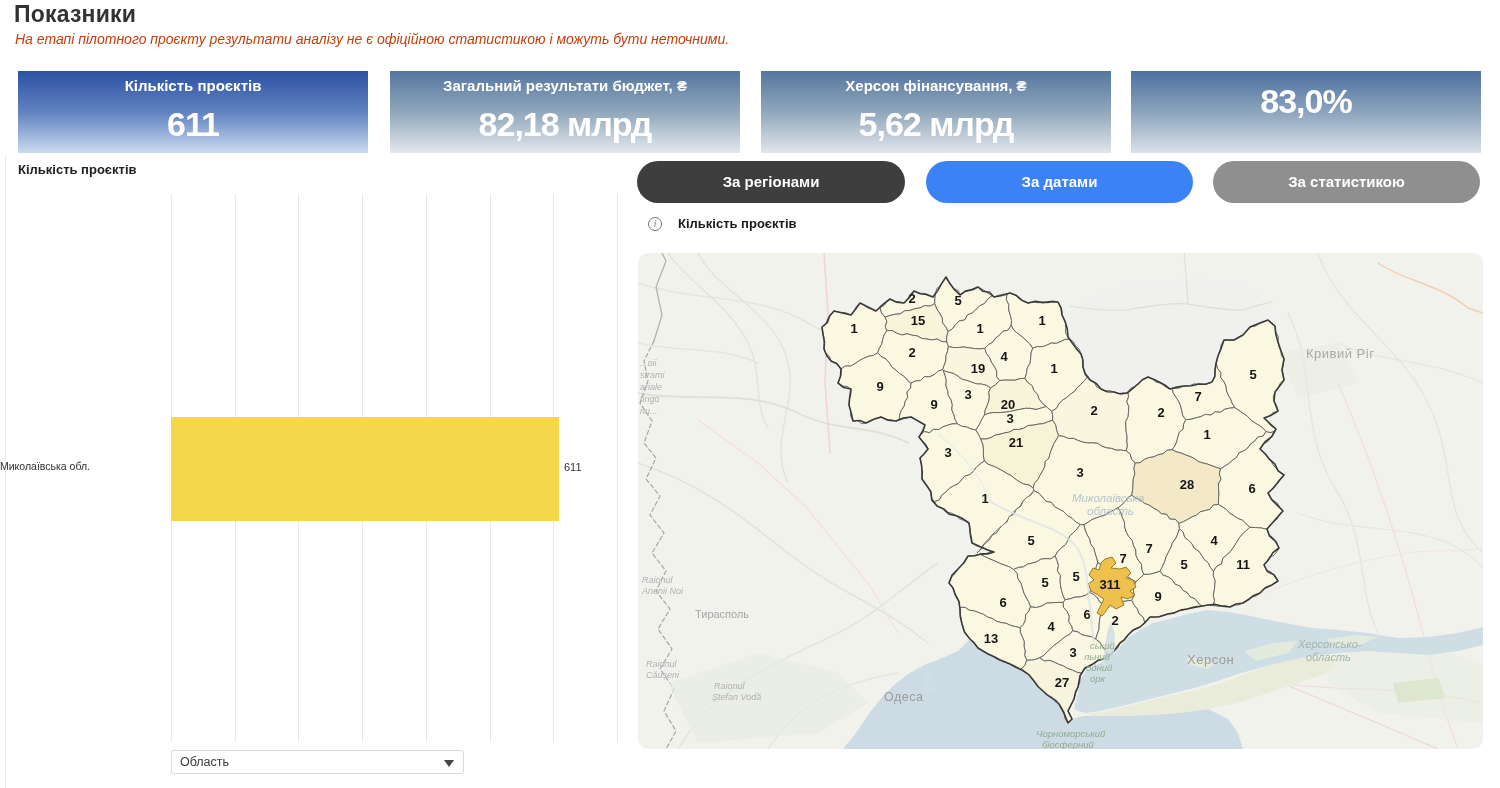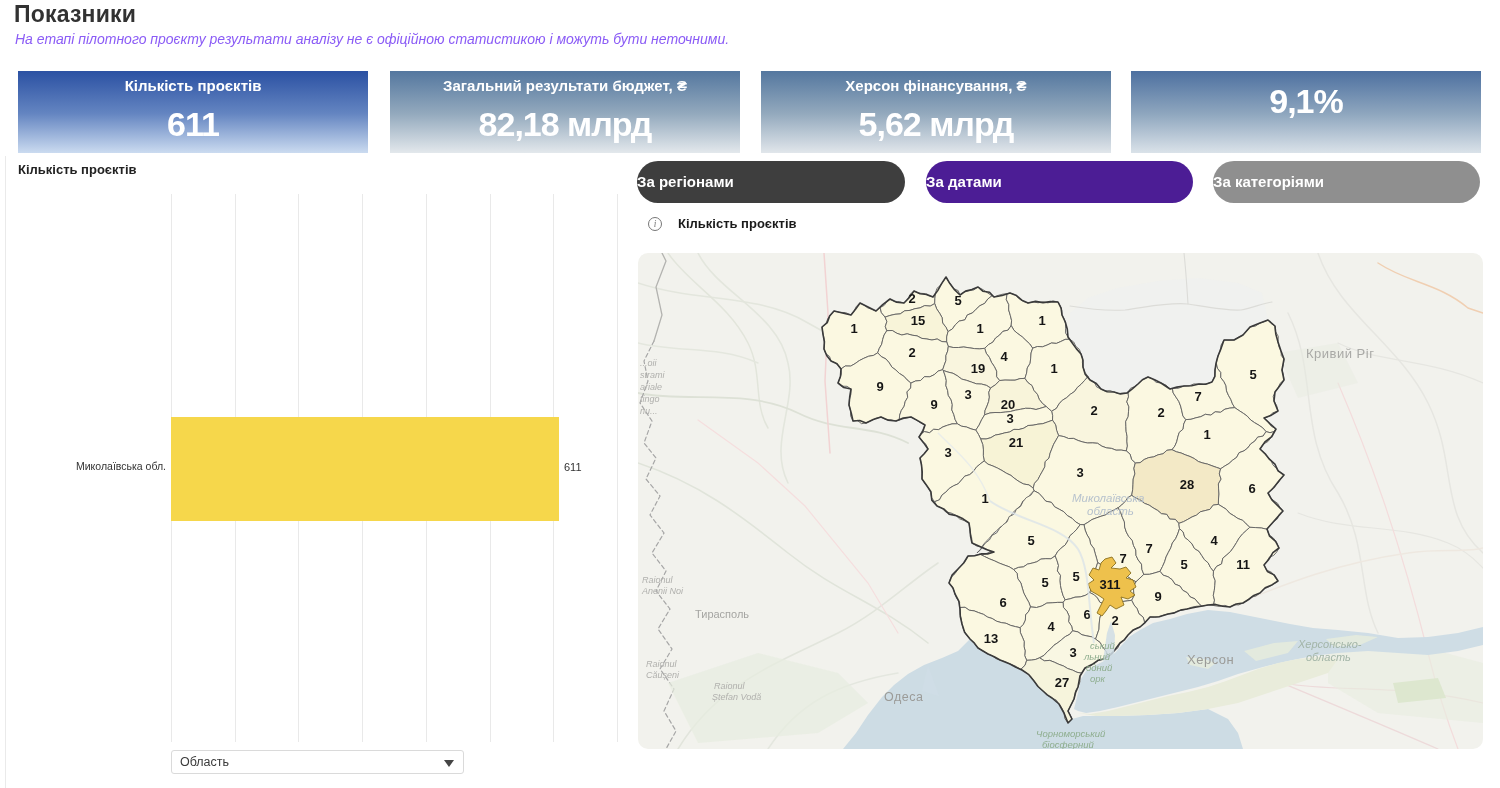--- a/index.html
+++ b/index.html
@@ -1,75 +1,75 @@
 <!DOCTYPE html>
 <html lang="uk"><head><meta charset="utf-8">
 <style>
 *{margin:0;padding:0;box-sizing:border-box}
 html,body{width:1500px;height:788px;background:#fff;font-family:"Liberation Sans",sans-serif;overflow:hidden}
 .abs{position:absolute}
 body{position:relative}
 .h1{left:14px;top:1px;font-size:23px;font-weight:bold;color:#323232;letter-spacing:.2px}
-.sub{left:15px;top:31px;font-size:14px;font-style:italic;color:#8b5cf6}
+.sub{left:15px;top:31px;font-size:14px;font-style:italic;color:#c2410c}
 .card{top:71px;width:350px;height:82px;text-align:center;color:#fff}
 .card .t{font-size:15px;font-weight:bold;margin-top:6px}
 .card .v{font-size:34px;font-weight:bold;margin-top:11px;letter-spacing:-1px}
 .c1{left:18px;background:linear-gradient(180deg,#2b51a3 0%,#6485c1 52%,#cbdbf0 100%)}
 .c2{left:390px;background:linear-gradient(180deg,#54779f 0%,#93a9bd 52%,#e3e8ec 100%)}
 .c3{left:761px;background:linear-gradient(180deg,#54779f 0%,#93a9bd 52%,#e1e6eb 100%)}
 .c4{left:1131px;background:linear-gradient(180deg,#4d70a0 0%,#8ea6be 52%,#dae2e9 100%)}
 .ctitle{left:18px;top:162px;font-size:13px;font-weight:bold;color:#222}
 .grid{top:194px;width:1px;height:548px;background:#e9e9e9}
 .bar{left:171px;top:417px;width:388px;height:104px;background:#f6d74b}
-.blab{left:0px;top:460px;width:166px;text-align:right;font-size:10.5px;color:#333}
+.blab{left:0px;top:460px;width:166px;font-size:10.5px;color:#333}
 .bval{left:564px;top:461px;font-size:11px;color:#333}
 .dd{left:171px;top:750px;width:293px;height:24px;border:1px solid #dadada;border-radius:3px;background:#fff;font-size:12.5px;color:#3a3a3a;line-height:22px;padding-left:8px}
 .dd .tri{position:absolute;right:9px;top:9px;width:0;height:0;border-left:5.5px solid transparent;border-right:5.5px solid transparent;border-top:7px solid #454545}
-.btn{top:161px;height:42px;border-radius:21px;color:#fff;font-size:15px;font-weight:bold;text-align:left;line-height:42px}
+.btn{top:161px;height:42px;border-radius:21px;color:#fff;font-size:15px;font-weight:bold;text-align:center;line-height:42px}
 .b1{left:637px;width:268px;background:#3e3e3e}
-.b2{left:926px;width:267px;background:#4c1d95}
+.b2{left:926px;width:267px;background:#3b82f6}
 .b3{left:1213px;width:267px;background:#8f8f8f}
 .info{left:648px;top:217px;width:14px;height:14px;border:1.2px solid #777;border-radius:50%;color:#777;font-size:9.5px;text-align:center;line-height:13px;font-style:italic;font-family:"Liberation Serif",serif}
 .ilab{left:678px;top:216px;font-size:13px;font-weight:bold;color:#1a1a1a}
 </style></head>
 <body>
 <div class="abs h1">Показники</div>
 <div class="abs sub">На етапі пілотного проєкту результати аналізу не є офіційною статистикою і можуть бути неточними.</div>
 <div class="abs card c1">
     <div class="t">Кількість проєктів</div>
     <div class="v">611</div>
   </div>
 <div class="abs card c2">
     <div class="t">Загальний результати бюджет, ₴</div>
     <div class="v">82,18 млрд</div>
   </div>
 <div class="abs card c3">
     <div class="t">Херсон фінансування, ₴</div>
     <div class="v">5,62 млрд</div>
   </div>
 <div class="abs card c4">
-    <div class="v">9,1%</div>
+    <div class="v">83,0%</div>
   </div>
 <div class="abs ctitle">Кількість проєктів</div>
 <div class="abs" style="left:5px;top:156px;width:1px;height:632px;background:#eaeaea"></div>
 <div class="abs grid" style="left:171px"></div>
 <div class="abs grid" style="left:235px"></div>
 <div class="abs grid" style="left:298px"></div>
 <div class="abs grid" style="left:362px"></div>
 <div class="abs grid" style="left:426px"></div>
 <div class="abs grid" style="left:490px"></div>
 <div class="abs grid" style="left:553px"></div>
 <div class="abs grid" style="left:617px"></div>
 <div class="abs bar"></div>
 <div class="abs blab">Миколаївська обл.</div>
 <div class="abs bval">611</div>
 <div class="abs dd">Область<span class="tri"></span></div>
 <div class="abs btn b1">За регіонами</div>
 <div class="abs btn b2">За датами</div>
-<div class="abs btn b3">За категоріями</div>
+<div class="abs btn b3">За статистикою</div>
 <div class="abs info">i</div>
 <div class="abs ilab">Кількість проєктів</div>
 <svg class="abs" style="left:638px;top:253px" width="845" height="496" viewBox="0 0 845 496">
 <defs>
       <clipPath id="mapclip">
         <rect x="0" y="0" width="845" height="496" rx="10"></rect>
       </clipPath>
     </defs>
 <g clip-path="url(#mapclip)">
 <rect x="0" y="0" width="845" height="496" fill="#f2f2ed"></rect>

